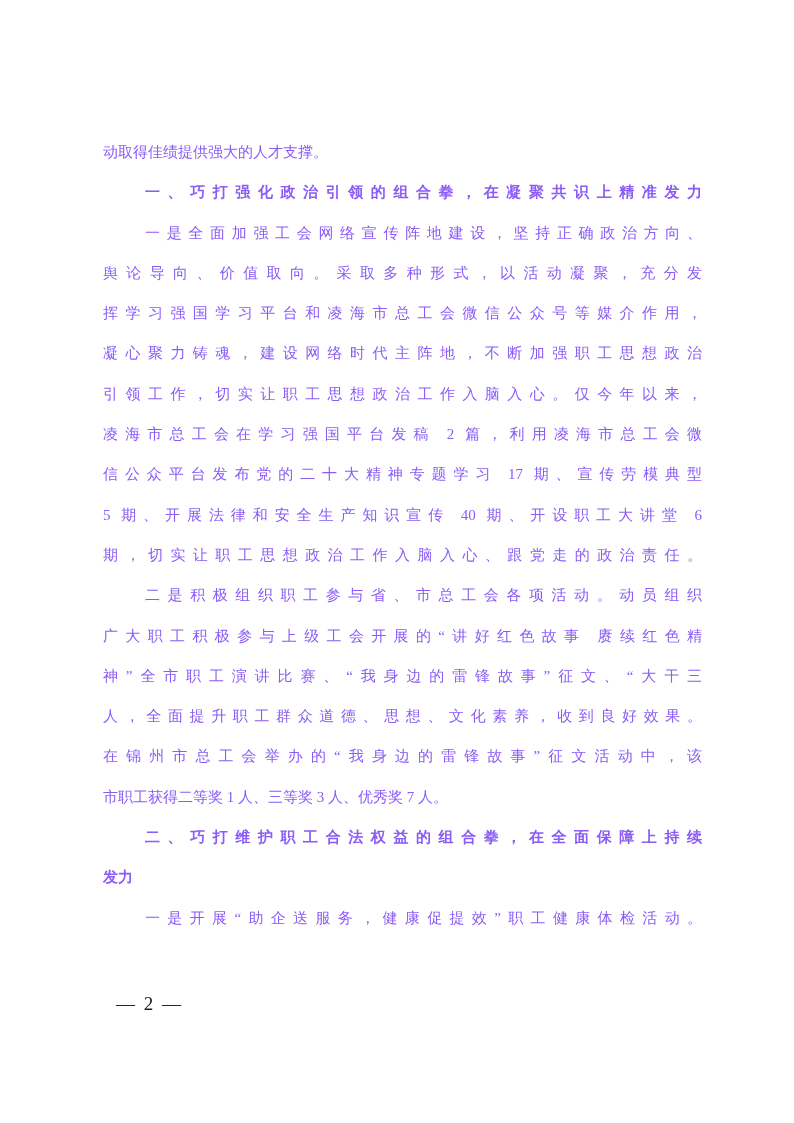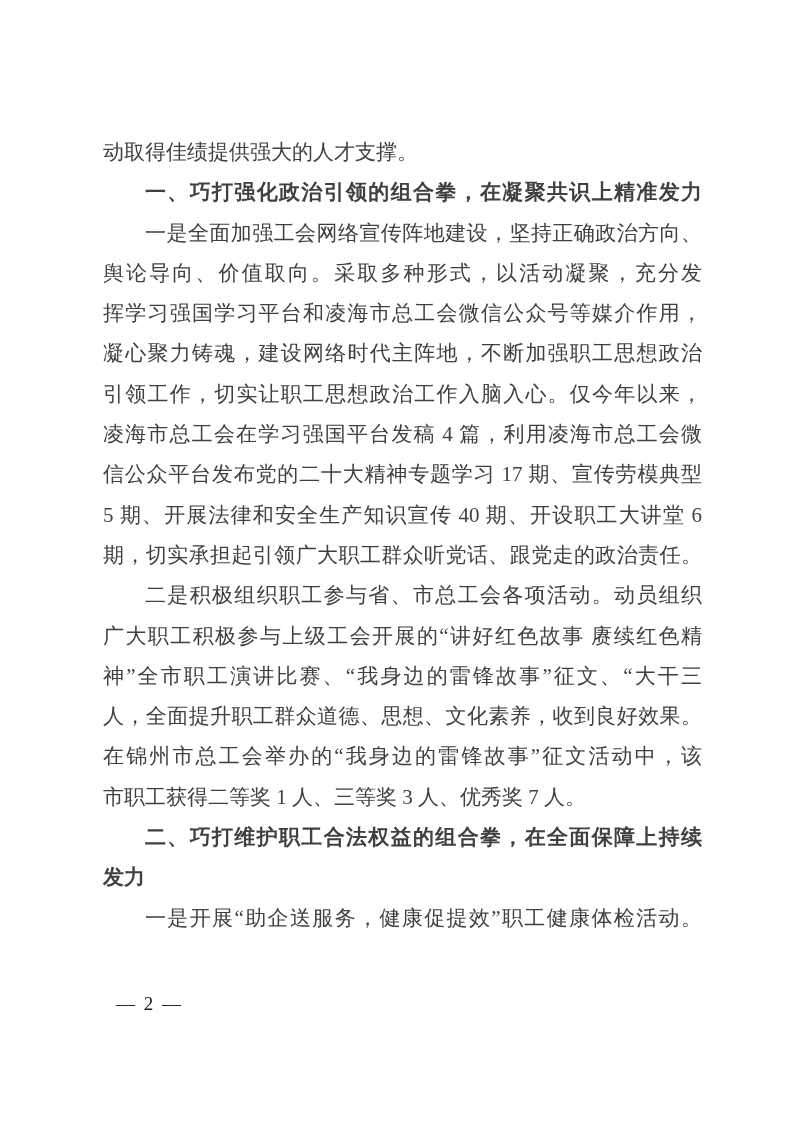--- a/index.html
+++ b/index.html
@@ -17,22 +17,22 @@
   }
   .text-block {
     position: absolute;
     left: 103px;
     top: 132px;
     width: 599px;
   }
   .line {
     height: 40.3px;
     line-height: 40.3px;
-    font-size: 21px;
-    color: #404040;
+    font-size: 15px;
+    color: #8b5cf6;
     text-align: left;
     white-space: pre;
   }
   .line.justify {
     white-space: normal;
     text-align: justify;
     text-align-last: justify;
   }
   .line.indent {
     text-indent: 42px;
@@ -62,24 +62,24 @@
 
 <div class="page">
   <div class="text-block">
       <div class="line body">动取得佳绩提供强大的人才支撑。</div>
       <div class="line heading justify indent">一、巧打强化政治引领的组合拳，在凝聚共识上精准发力</div>
       <div class="line body justify indent">一是全面加强工会网络宣传阵地建设，坚持正确政治方向、</div>
       <div class="line body justify">舆论导向、价值取向。采取多种形式，以活动凝聚，充分发</div>
       <div class="line body justify">挥学习强国学习平台和凌海市总工会微信公众号等媒介作用，</div>
       <div class="line body justify">凝心聚力铸魂，建设网络时代主阵地，不断加强职工思想政治</div>
       <div class="line body justify">引领工作，切实让职工思想政治工作入脑入心。仅今年以来，</div>
-      <div class="line body justify">凌海市总工会在学习强国平台发稿 4 篇，利用凌海市总工会微</div>
+      <div class="line body justify">凌海市总工会在学习强国平台发稿 2 篇，利用凌海市总工会微</div>
       <div class="line body justify">信公众平台发布党的二十大精神专题学习 17 期、宣传劳模典型</div>
       <div class="line body justify">5 期、开展法律和安全生产知识宣传 40 期、开设职工大讲堂 6</div>
-      <div class="line body justify">期，切实承担起引领广大职工群众听党话、跟党走的政治责任。</div>
+      <div class="line body justify">期，切实让职工思想政治工作入脑入心、跟党走的政治责任。</div>
       <div class="line body justify indent">二是积极组织职工参与省、市总工会各项活动。动员组织</div>
       <div class="line body justify">广大职工积极参与上级工会开展的“讲好红色故事 赓续红色精</div>
       <div class="line body justify">神”全市职工演讲比赛、“我身边的雷锋故事”征文、“大干三</div>
       <div class="line body justify">人，全面提升职工群众道德、思想、文化素养，收到良好效果。</div>
       <div class="line body justify">在锦州市总工会举办的“我身边的雷锋故事”征文活动中，该</div>
       <div class="line body">市职工获得二等奖 1 人、三等奖 3 人、优秀奖 7 人。</div>
       <div class="line heading justify indent">二、巧打维护职工合法权益的组合拳，在全面保障上持续</div>
       <div class="line heading">发力</div>
       <div class="line body justify indent">一是开展“助企送服务，健康促提效”职工健康体检活动。</div>
     </div>

